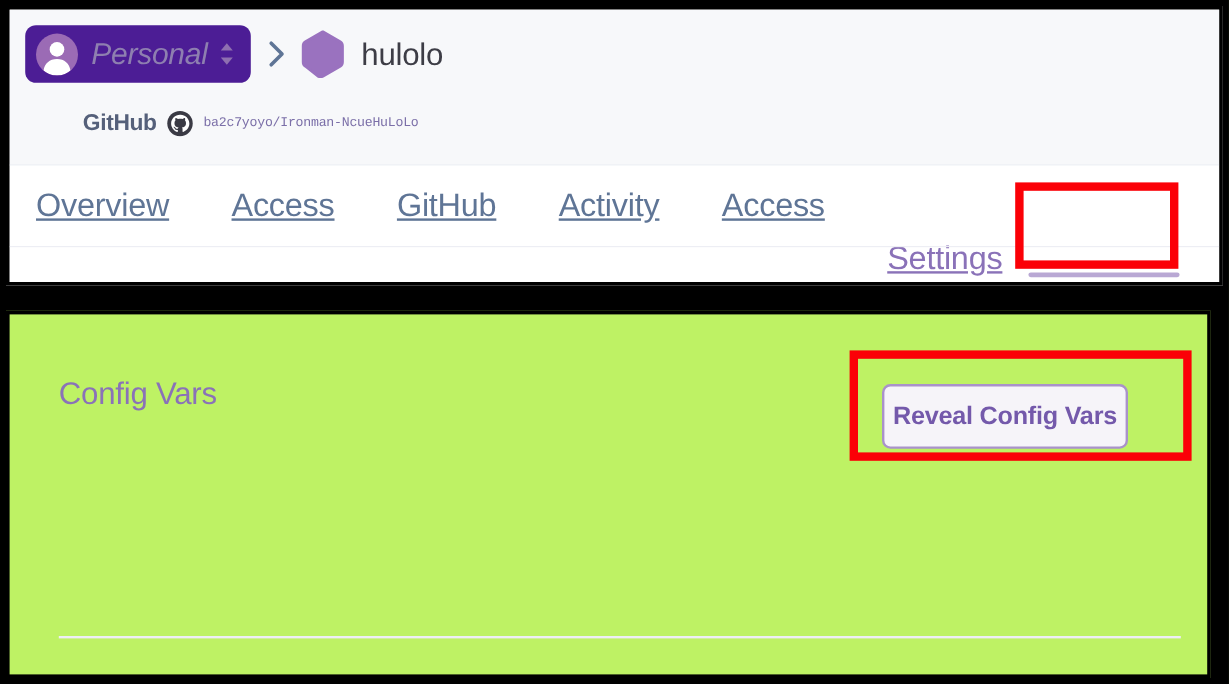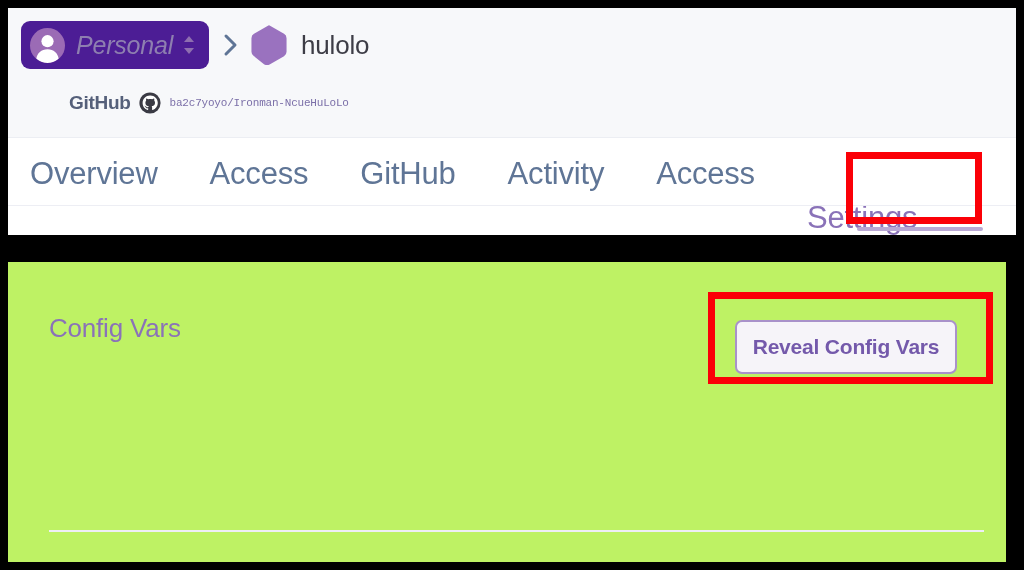--- a/index.html
+++ b/index.html
@@ -149,26 +149,27 @@
     background: #ffffff;
   }
   .tabs {
     position: absolute;
     left: 22px;
     top: 18px;
     display: flex;
     align-items: flex-start;
   }
   .tab {
-    font-size: 31px;
+    font-size: 27px;
     color: #5f7596;
     letter-spacing: -0.2px;
     white-space: nowrap;
     padding: 0 0 20px 0;
     margin-right: 52px;
+    text-decoration: underline;
   }
   .tab.active { color: #8a72b8; margin-top: 44px; }
 
   .tab-underline {
     position: absolute;
     width: 126px;
     height: 4px;
     background: #b9a8d4;
     border-radius: 2px;
   }
@@ -220,21 +221,21 @@
     font-size: 21px;
     line-height: 33px;
     color: #55607a;
     letter-spacing: -0.25px;
   }
 
   .reveal-btn {
     position: absolute;
     left: 727px;
     top: 58px;
-    width: 222px;
+    width: 205px;
     height: 54px;
     background: #f6f4f9;
     border: 2px solid #a992ca;
     border-radius: 7px;
     color: #7459ab;
     font-size: 21px;
     font-weight: bold;
     letter-spacing: -0.2px;
     display: flex;
     align-items: center;

